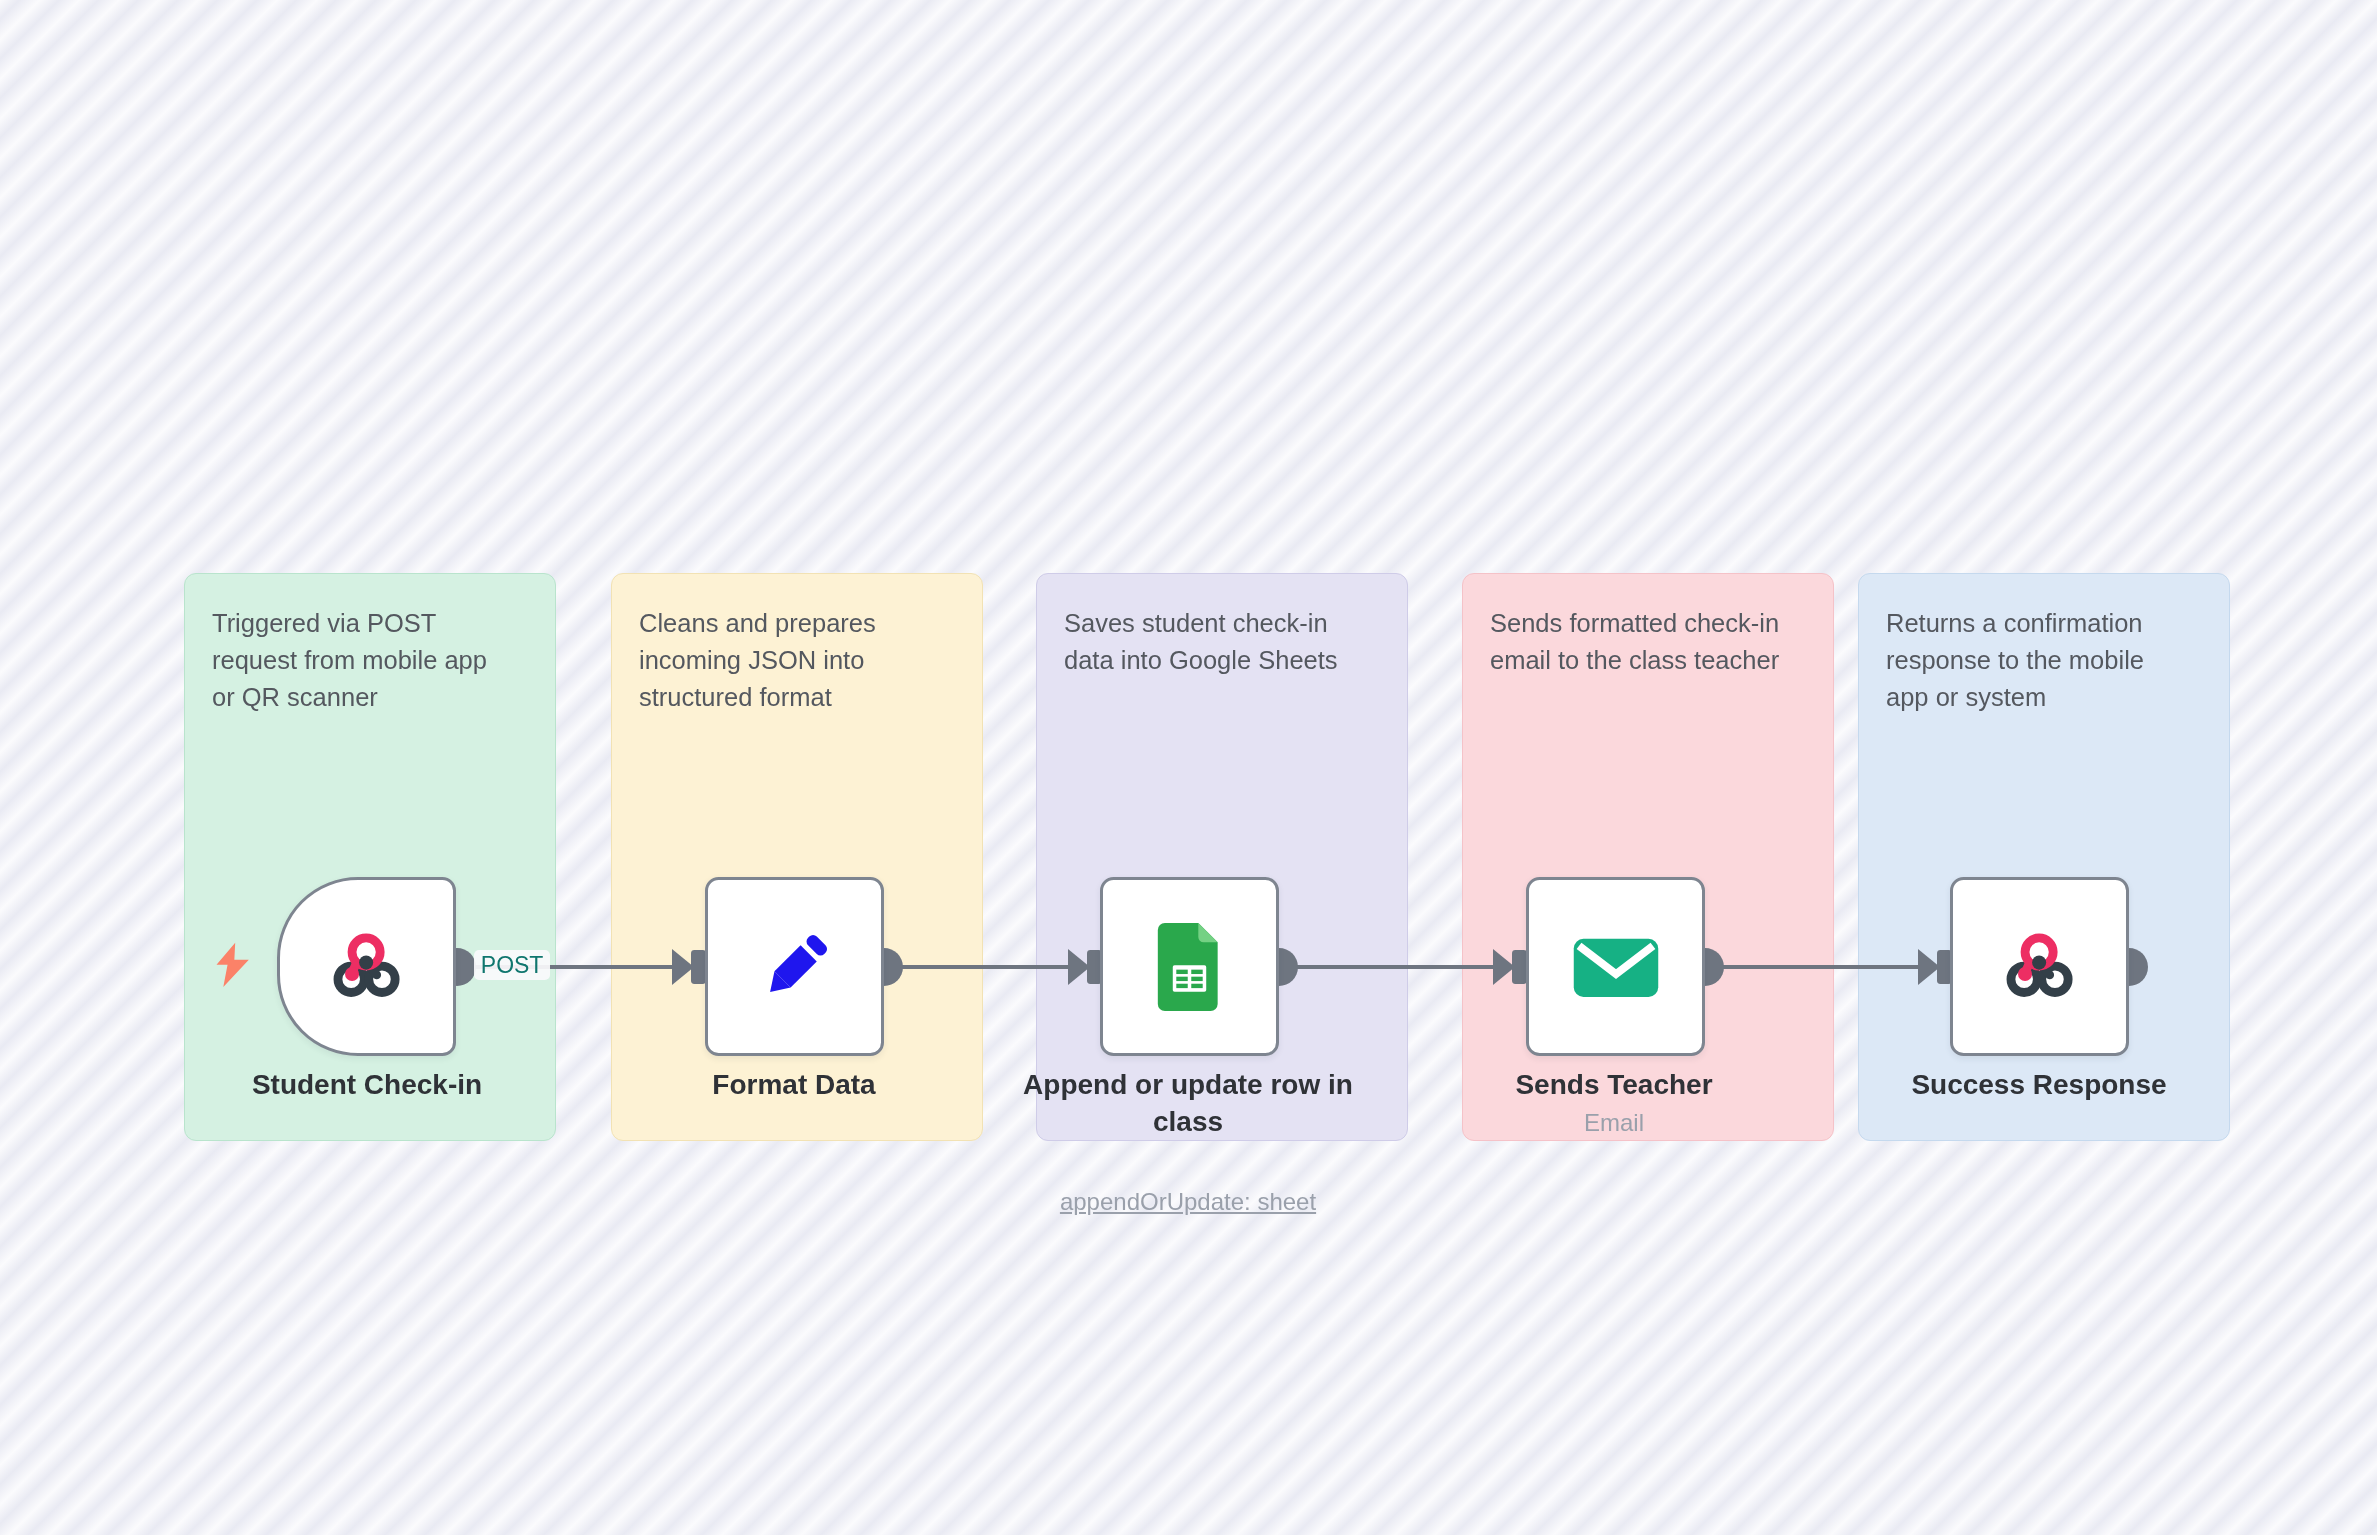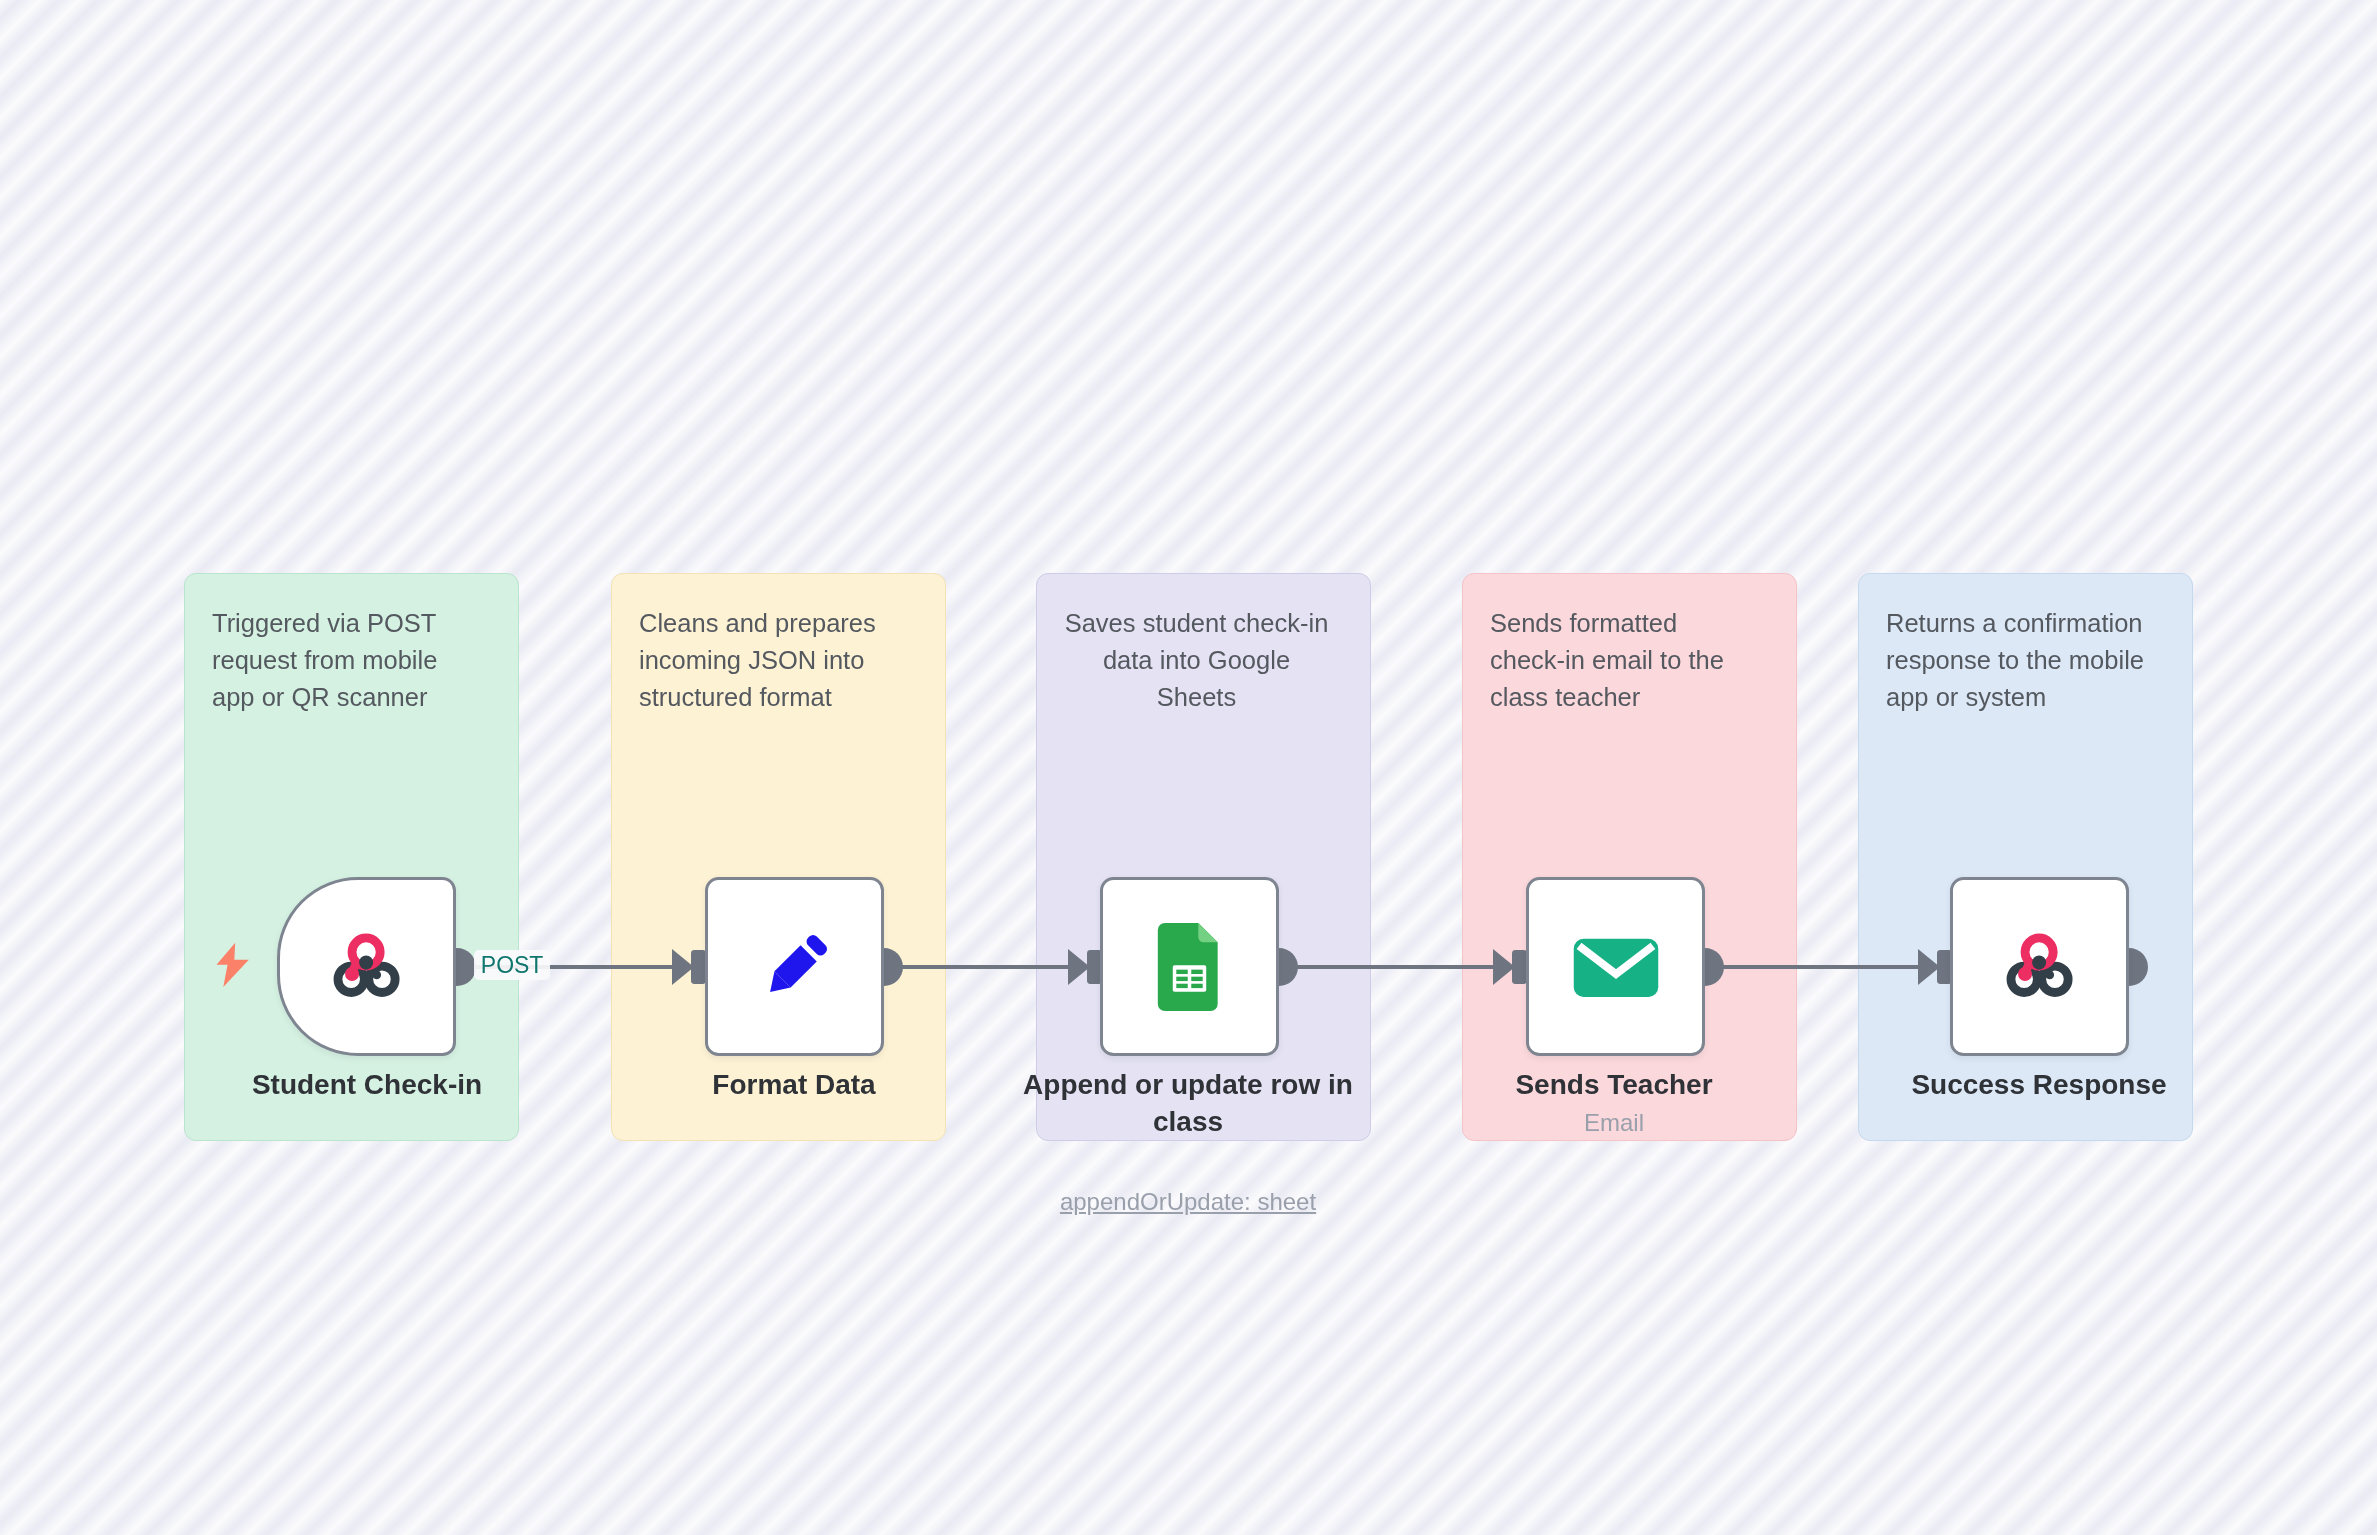--- a/index.html
+++ b/index.html
@@ -5,28 +5,28 @@
   html,body{margin:0;padding:0;background:#f2f3f8;}
   #canvas{
     position:relative;
     width:2377px;height:1536px;
     overflow:hidden;
     font-family:"Liberation Sans", sans-serif;
     background:repeating-linear-gradient(135deg,#fbfbfd 0px,#e9eaf3 13.6px,#fbfbfd 28px);
   }
   
   .sticky{
-    position:absolute;top:573px;height:568px;width:335px;
+    position:absolute;top:573px;height:568px;width:372px;
     border-radius:12px;border:1.7px solid transparent;
     box-sizing:border-box;padding:31px 41px 0 27px;
     font-size:25.5px;line-height:37px;color:#54585f;
   }
   .s1{left:184px;background:#d5f1e2;border-color:#b9e4cd;}
   .s2{left:611px;background:#fdf2d4;border-color:#f2e2b4;}
-  .s3{left:1036px;background:#e4e2f3;border-color:#cfcce8;text-align:center;}
+  .s3{left:1036px;background:#e4e2f3;border-color:#cfcce8;}
   .s4{left:1462px;background:#fbd8dc;border-color:#f5c2c8;}
   .s5{left:1858px;background:#dce8f6;border-color:#c5d9ee;}
   
   .cline{position:absolute;top:965px;height:4.3px;background:#6e7580;}
   .out-dot{position:absolute;top:948px;width:38px;height:38px;border-radius:50%;background:#6e7580;}
   .in-tab{position:absolute;top:950px;width:15.3px;height:34px;border-radius:3.4px;background:#6e7580;}
   .in-arrow{position:absolute;top:949px;width:0;height:0;
     border-top:18px solid transparent;border-bottom:18px solid transparent;
     border-left:22px solid #6e7580;}
   .conn-label{

